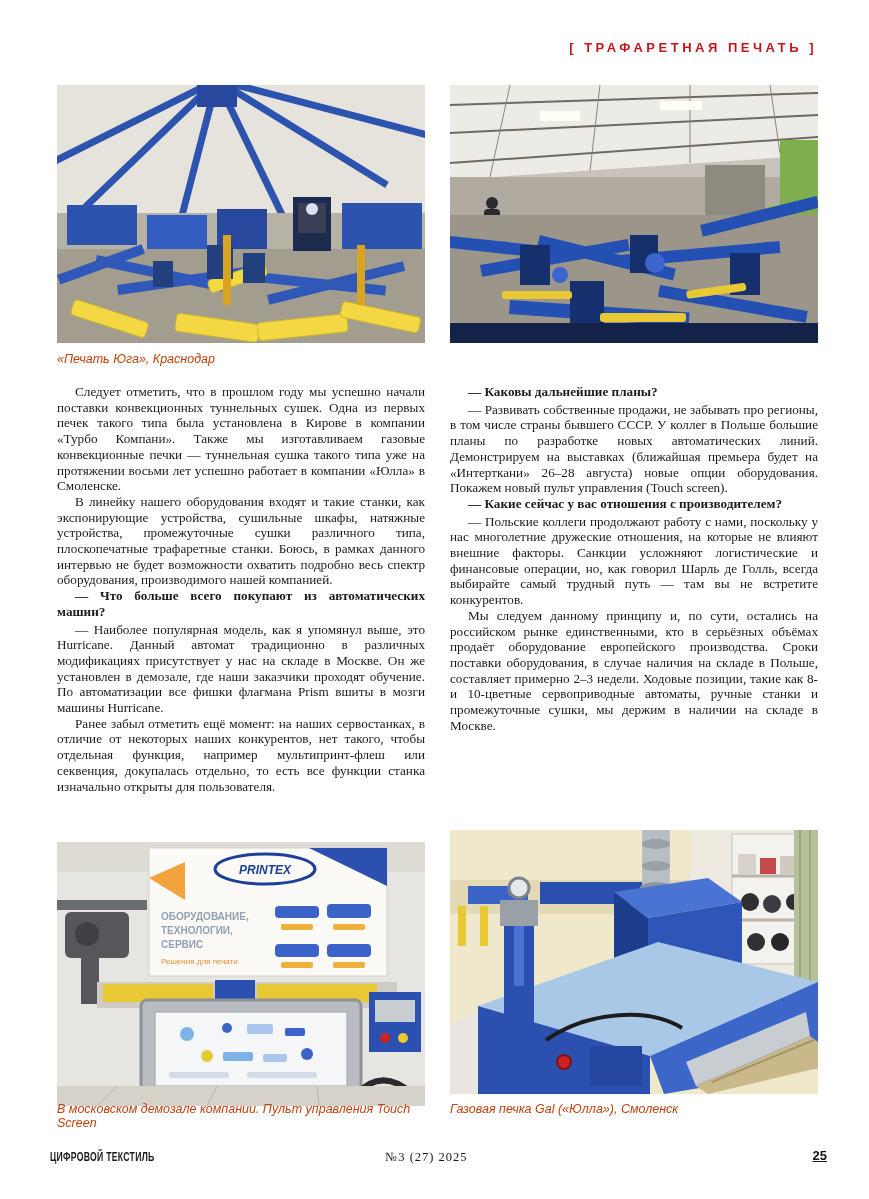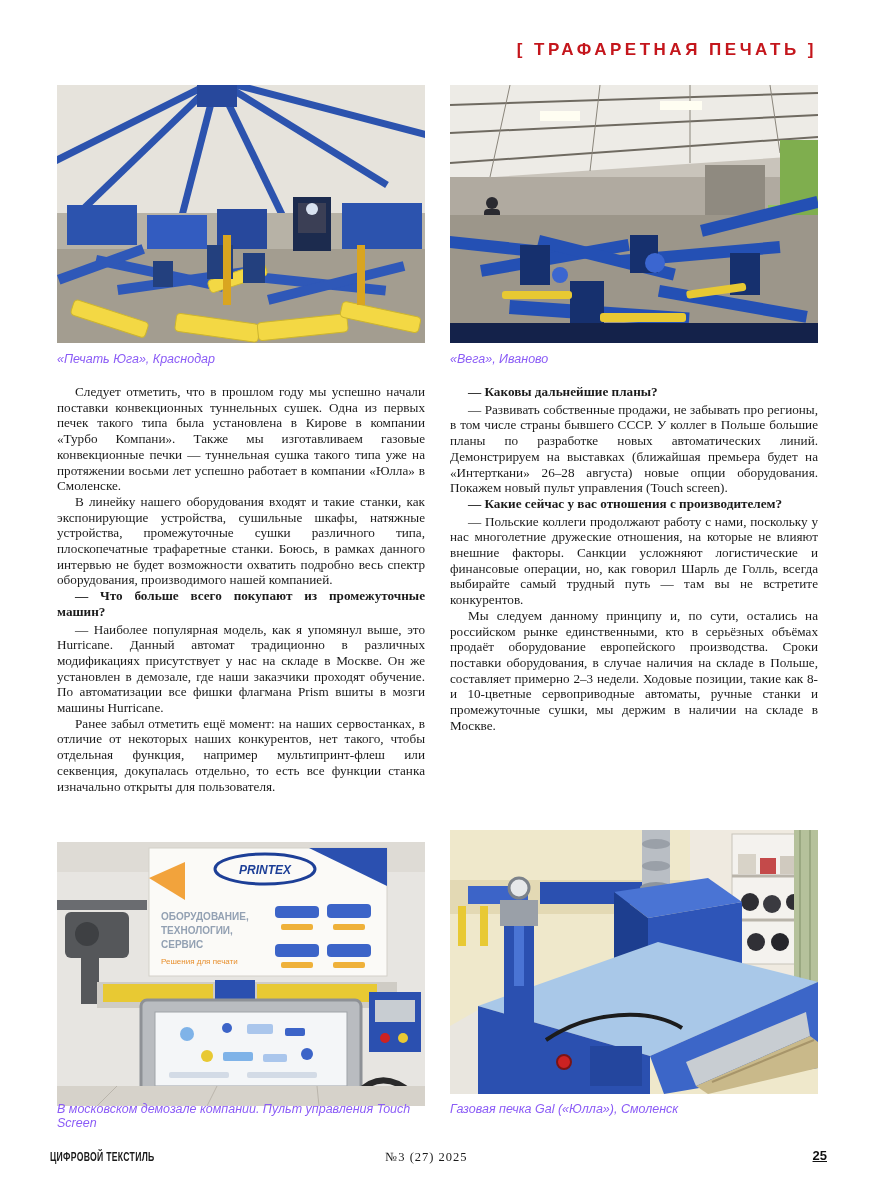--- a/index.html
+++ b/index.html
@@ -5,31 +5,31 @@
   html,body{margin:0;padding:0;}
   body{background:#ffffff;}
   .page{
     position:relative;width:869px;height:1199px;background:#ffffff;overflow:hidden;
     font-family:"Liberation Serif",serif;color:#1b1b1b;
   }
   
   .section-header{
     position:absolute;top:40px;right:52px;
     font-family:"Liberation Sans",sans-serif;font-weight:bold;
-    font-size:17px;letter-spacing:3.5px;color:#c4161c;
+    font-size:13px;letter-spacing:3.5px;color:#c4161c;
   }
   
   .photo{position:absolute;width:368px;height:258px;overflow:hidden;background:#ccc;}
   .photo svg{display:block;width:100%;height:100%;}
   .photo-bottom{height:264px;}
   
   .caption{
     position:absolute;width:368px;
     font-family:"Liberation Sans",sans-serif;font-style:italic;
-    font-size:12.5px;color:#8b5cf6;
+    font-size:12.5px;color:#c2410c;
   }
   
   .column{position:absolute;width:368px;font-size:13.2px;line-height:15.7px;text-align:justify;}
   .column p{margin:0;text-indent:18px;}
   .column p.question{font-weight:bold;margin-bottom:2px;}
   
   .footer-logo{
     position:absolute;left:50px;top:1150px;
     font-family:"Liberation Sans",sans-serif;font-weight:bold;font-size:12px;
     letter-spacing:0.4px;color:#1a1a1a;transform:scaleX(0.72);transform-origin:left center;
@@ -158,26 +158,25 @@
           <rect x="236" y="206" width="60" height="8" rx="3" transform="rotate(-8 236 206)"></rect>
         </g>
         <circle cx="205" cy="178" r="10" fill="#3b66d0"></circle>
         <circle cx="110" cy="190" r="8" fill="#3b66d0"></circle>
         <rect x="0" y="238" width="368" height="20" fill="#14224a"></rect>
       </g>
     </svg>
   </div>
 
   <div class="caption" style="left:57px;top:352px;">«Печать Юга», Краснодар</div>
-  <div class="caption" style="left:450px;top:352px;">«Вега», Иваново</div>
 
   <div class="column" style="left:57px;top:384px;">
     <p class="para">Следует отметить, что в прошлом году мы успешно начали поставки конвекционных туннельных сушек. Одна из первых печек такого типа была установлена в Кирове в компании «Турбо Компани». Также мы изготавливаем газовые конвекционные печки — туннельная сушка такого типа уже на протяжении восьми лет успешно работает в компании «Юлла» в Смоленске.</p>
     <p class="para">В линейку нашего оборудования входят и такие станки, как экспонирующие устройства, сушильные шкафы, натяжные устройства, промежуточные сушки различного типа, плоскопечатные трафаретные станки. Боюсь, в рамках данного интервью не будет возможности охватить подробно весь спектр оборудования, производимого нашей компанией.</p>
-    <p class="question">— Что больше всего покупают из промежуточные машин?</p>
+    <p class="question">— Что больше всего покупают из автоматических машин?</p>
     <p class="para">— Наиболее популярная модель, как я упомянул выше, это Hurricane. Данный автомат традиционно в различных модификациях присутствует у нас на складе в Москве. Он же установлен в демозале, где наши заказчики проходят обучение. По автоматизации все фишки флагмана Prism вшиты в мозги машины Hurricane.</p>
     <p class="para">Ранее забыл отметить ещё момент: на наших сервостанках, в отличие от некоторых наших конкурентов, нет такого, чтобы отдельная функция, например мультипринт-флеш или секвенция, докупалась отдельно, то есть все функции станка изначально открыты для пользователя.</p>
   </div>
 
   <div class="column" style="left:450px;top:384px;">
     <p class="question">— Каковы дальнейшие планы?</p>
     <p class="para">— Развивать собственные продажи, не забывать про регионы, в том числе страны бывшего СССР. У коллег в Польше большие планы по разработке новых автоматических линий. Демонстрируем на выставках (ближайшая премьера будет на «Интерткани» 26–28 августа) новые опции оборудования. Покажем новый пульт управления (Touch screen).</p>
     <p class="question">— Какие сейчас у вас отношения с производителем?</p>
     <p class="para">— Польские коллеги продолжают работу с нами, поскольку у нас многолетние дружеские отношения, на которые не влияют внешние факторы. Санкции усложняют логистические и финансовые операции, но, как говорил Шарль де Голль, всегда выбирайте самый трудный путь — там вы не встретите конкурентов.</p>
     <p class="para">Мы следуем данному принципу и, по сути, остались на российском рынке единственными, кто в серьёзных объёмах продаёт оборудование европейского производства. Сроки поставки оборудования, в случае наличия на складе в Польше, составляет примерно 2–3 недели. Ходовые позиции, такие как 8- и 10-цветные сервоприводные автоматы, ручные станки и промежуточные сушки, мы держим в наличии на складе в Москве.</p>

